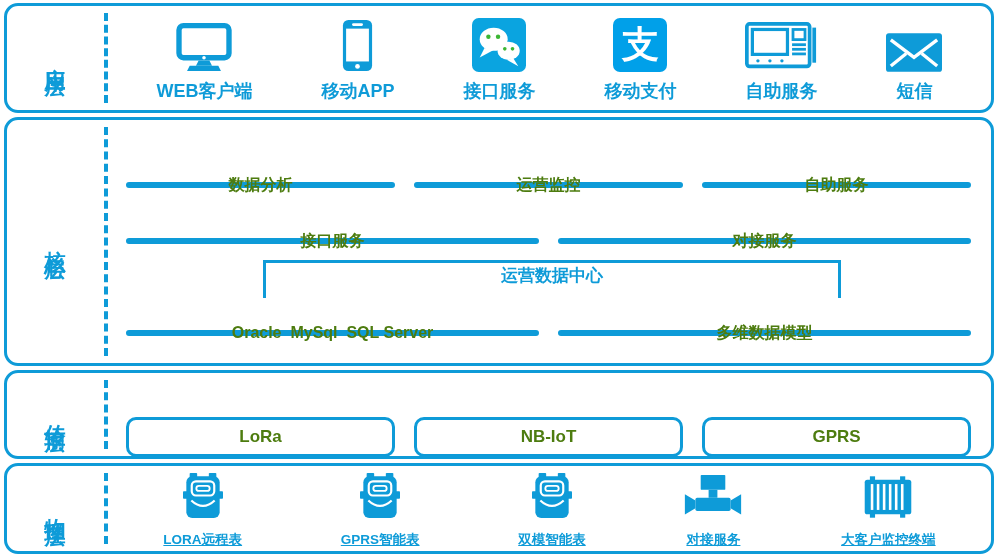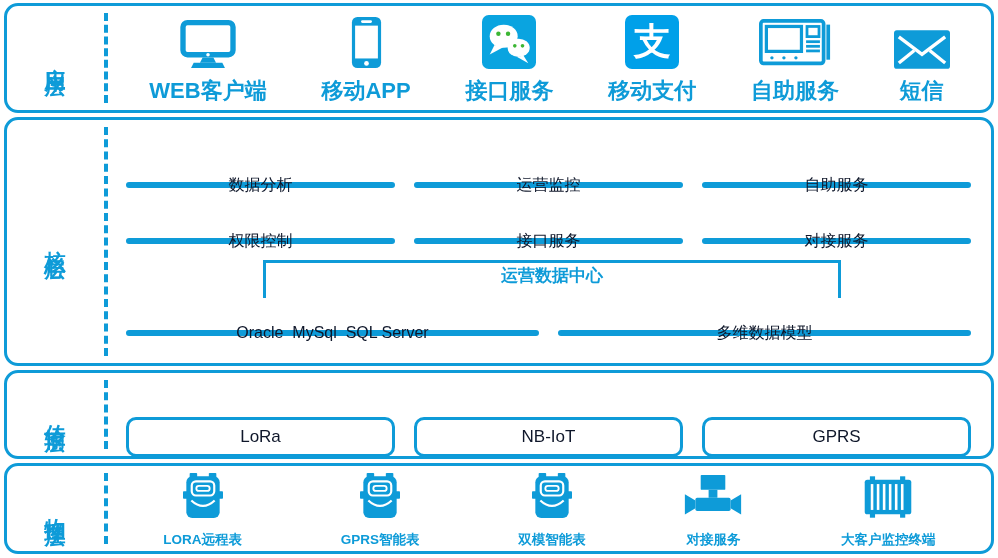--- a/index.html
+++ b/index.html
@@ -19,30 +19,30 @@
     writing-mode:vertical-rl; text-orientation:upright;
     font-size:21px; font-weight:bold; color:#0e9bd8; letter-spacing:5px; line-height:1;
   }
   .divider { width:0; border-left:4px dashed #0e9bd8; margin:7px 0; }
   .layer-content { flex:1; position:relative; }
 
   
   .items-row { height:100%; display:flex; align-items:center; justify-content:space-around; padding:0 14px; }
   .item { display:flex; flex-direction:column; align-items:center; gap:7px; }
   .item .icon-box { height:58px; display:flex; align-items:flex-end; justify-content:center; }
-  .item .item-label { font-size:22px; font-weight:bold; color:#0e9bd8; white-space:nowrap; }
+  .item .item-label { font-size:18px; font-weight:bold; color:#0e9bd8; white-space:nowrap; }
 
   .phys .item .icon-box { height:50px; }
-  .phys .item { gap:13px; }
+  .phys .item { gap:13px;text-decoration:underline; }
   .phys .item .item-label { font-size:13.5px; }
   .phys.items-row { padding:0 6px; }
 
   
   .box { border:3px solid #0e9bd8; border-radius:10px; background:#fff; display:flex; align-items:center; justify-content:center;
-         font-size:16px; font-weight:normal; color:#0f172a; white-space:pre;margin-top:44px; }
+         font-size:16px; font-weight:bold; color:#4d7c0f; white-space:pre;margin-top:44px; }
   .box-row { position:absolute; left:18px; right:20px; display:flex; gap:19px; height:37px; }
   .box-row .box { flex:1; }
   .core-row1 { top:18px; }
   .core-row2 { top:74px; }
   .core-row3 { top:166px; height:24px; }
 
   
   .bracket { position:absolute; top:140px; left:155px; width:578px; height:38px; }
   .bracket .hline { position:absolute; left:0; right:0; top:0; height:3px; background:#0e9bd8; }
   .bracket .drop  { position:absolute; top:0; width:3px; height:38px; background:#0e9bd8; }
@@ -165,21 +165,20 @@
     <div class="divider"></div>
     <div class="layer-content">
 
       <div class="box-row core-row1">
         <div class="box">数据分析</div>
         <div class="box">运营监控</div>
         <div class="box">自助服务</div>
       </div>
 
       <div class="box-row core-row2">
-        <div class="box">权限控制</div>
         <div class="box">接口服务</div>
         <div class="box">对接服务</div>
       </div>
 
       <div class="bracket">
         <div class="hline"></div>
         <div class="drop drop-left"></div>
         <div class="drop drop-right"></div>
         <div class="bracket-label">运营数据中心</div>
       </div>

